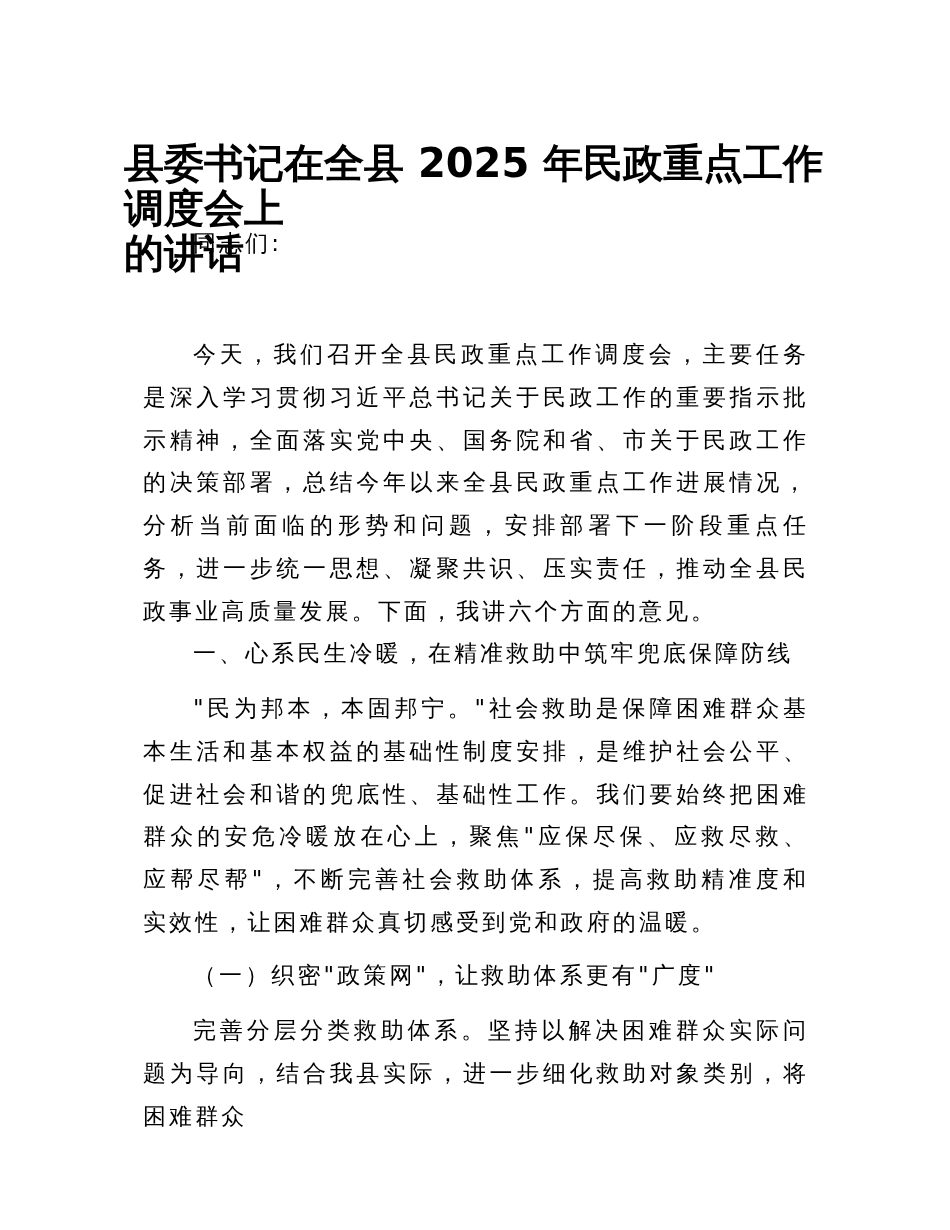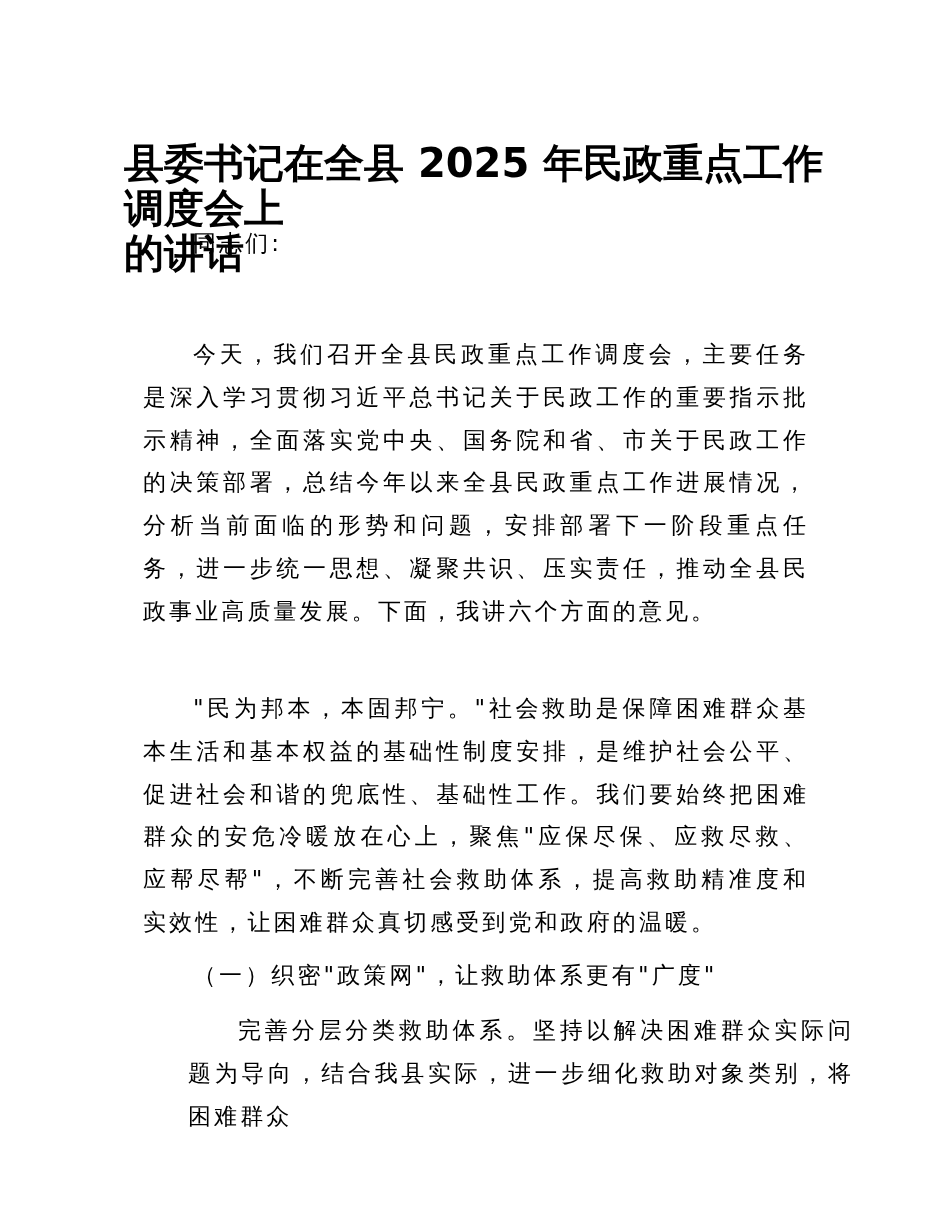--- a/index.html
+++ b/index.html
@@ -46,36 +46,37 @@
       margin: 0;
     }
     .indent {
       text-indent: 50px;
     }
     .p-greeting { top: 222px; }
     .p-intro { top: 319px; margin-top: 14px; }
     .p-h1 { top: 632px; }
     .p-sec1 { top: 687px; }
     .p-h2 { top: 954px; }
-    .p-sec2 { top: 1009px; margin-left: 45px; }
+    .p-sec2 { top: 1009px; }
   </style>
 </head>
 <body>
 
 <div class="page">
 
   <h1 class="title">
     <span>县委书记在全县 2025 年民政重点工作调度会上</span><br>
     <span>的讲话</span>
   </h1>
 
   <p class="body-text indent p-greeting">同志们:</p>
 
   <p class="body-text indent p-intro">今天，我们召开全县民政重点工作调度会，主要任务是深入学习贯彻习近平总书记关于民政工作的重要指示批示精神，全面落实党中央、国务院和省、市关于民政工作的决策部署，总结今年以来全县民政重点工作进展情况，分析当前面临的形势和问题，安排部署下一阶段重点任务，进一步统一思想、凝聚共识、压实责任，推动全县民政事业高质量发展。下面，我讲六个方面的意见。</p>
 
+  <p class="body-text indent p-h1">一、心系民生冷暖，在精准救助中筑牢兜底保障防线</p>
 
   <p class="body-text indent p-sec1">"民为邦本，本固邦宁。"社会救助是保障困难群众基本生活和基本权益的基础性制度安排，是维护社会公平、促进社会和谐的兜底性、基础性工作。我们要始终把困难群众的安危冷暖放在心上，聚焦"应保尽保、应救尽救、应帮尽帮"，不断完善社会救助体系，提高救助精准度和实效性，让困难群众真切感受到党和政府的温暖。</p>
 
   <p class="body-text indent p-h2">（一）织密"政策网"，让救助体系更有"广度"</p>
 
   <p class="body-text indent p-sec2">完善分层分类救助体系。坚持以解决困难群众实际问题为导向，结合我县实际，进一步细化救助对象类别，将困难群众</p>
 
 </div>
 
 </body></html>

